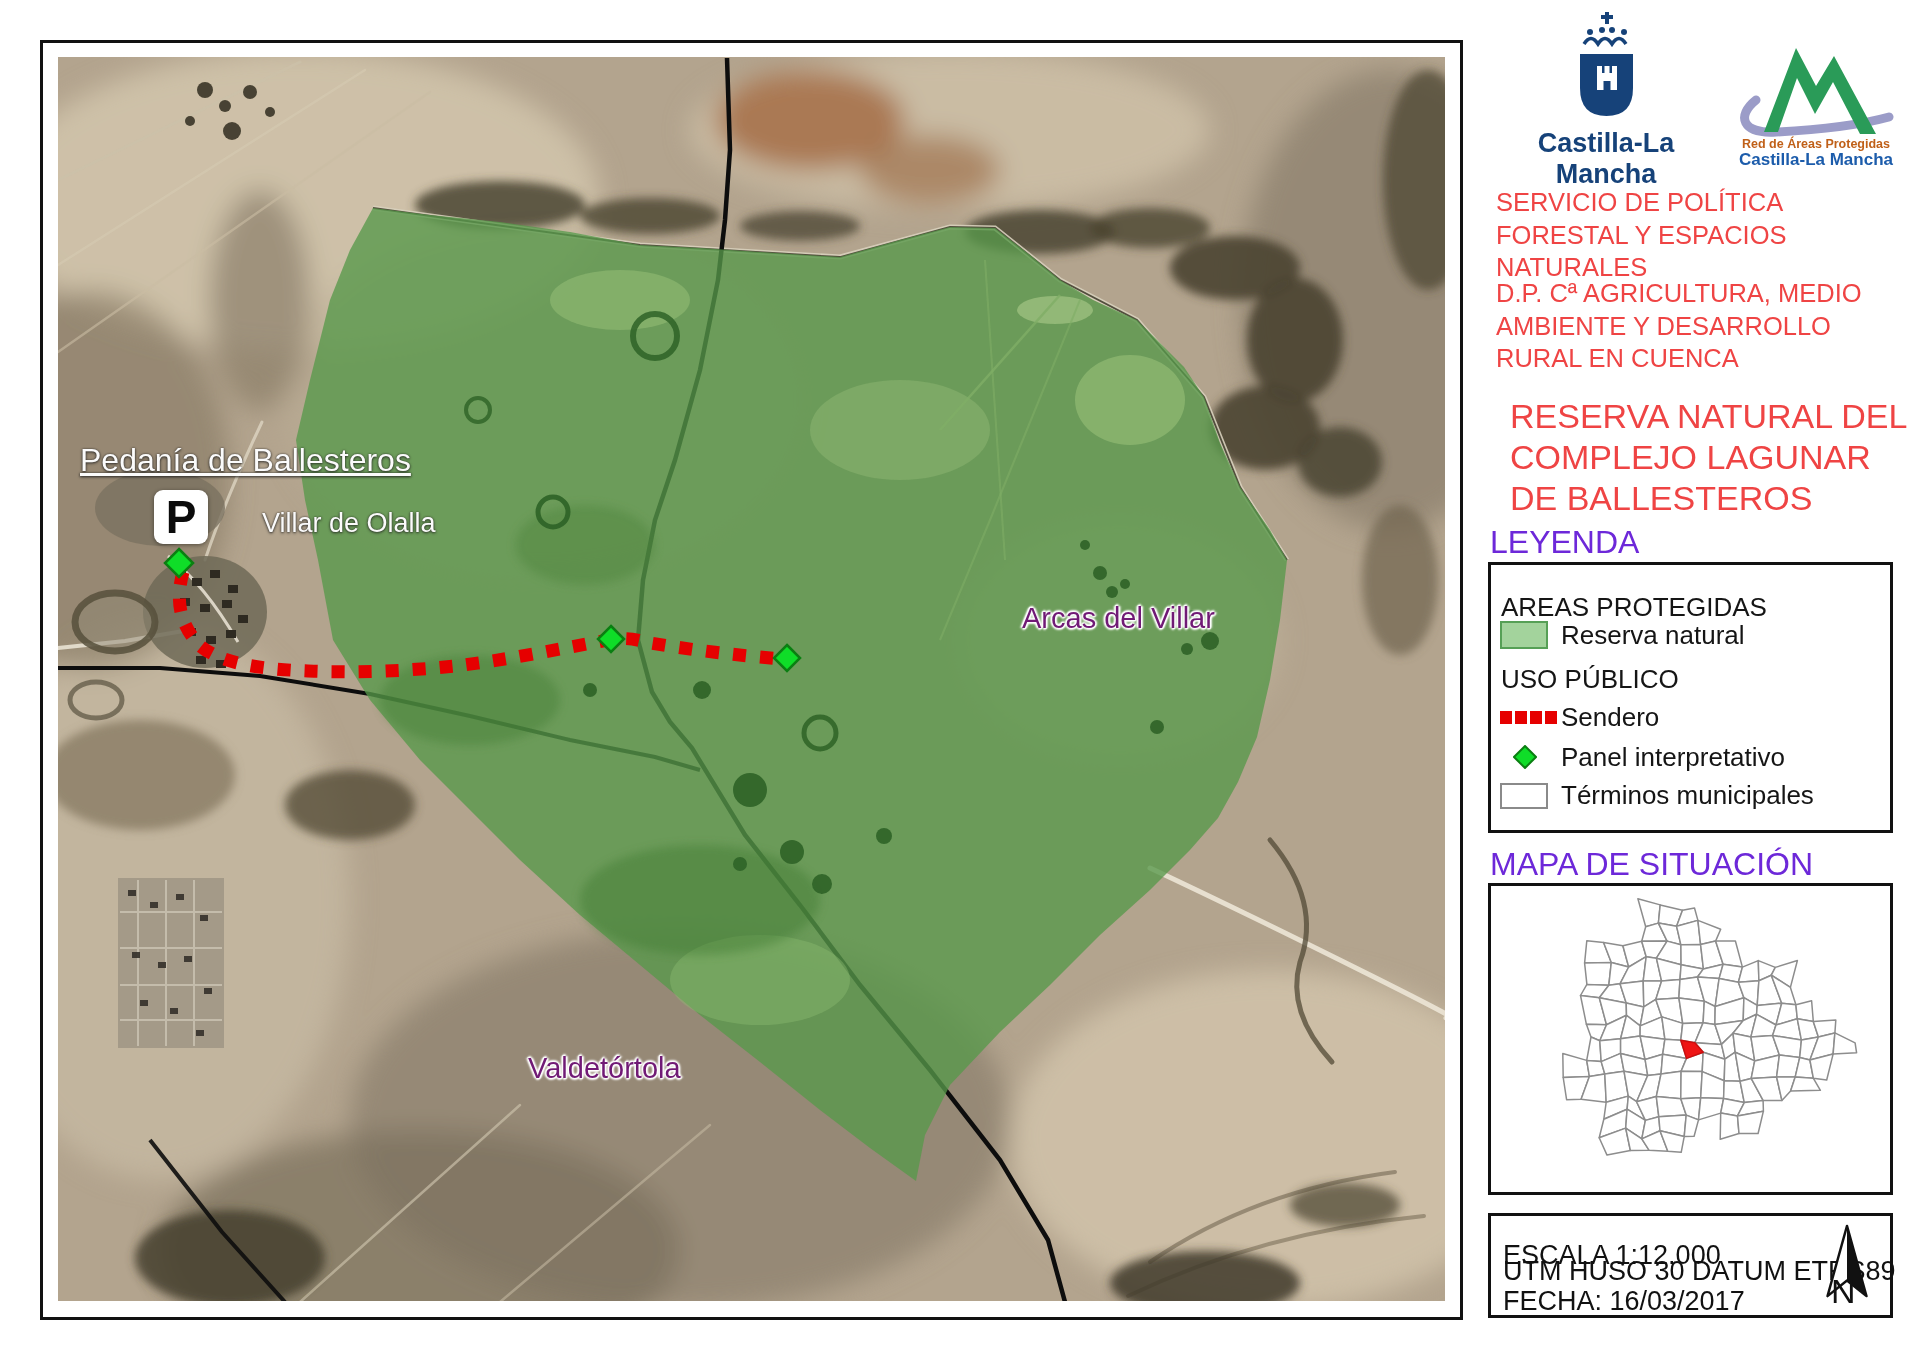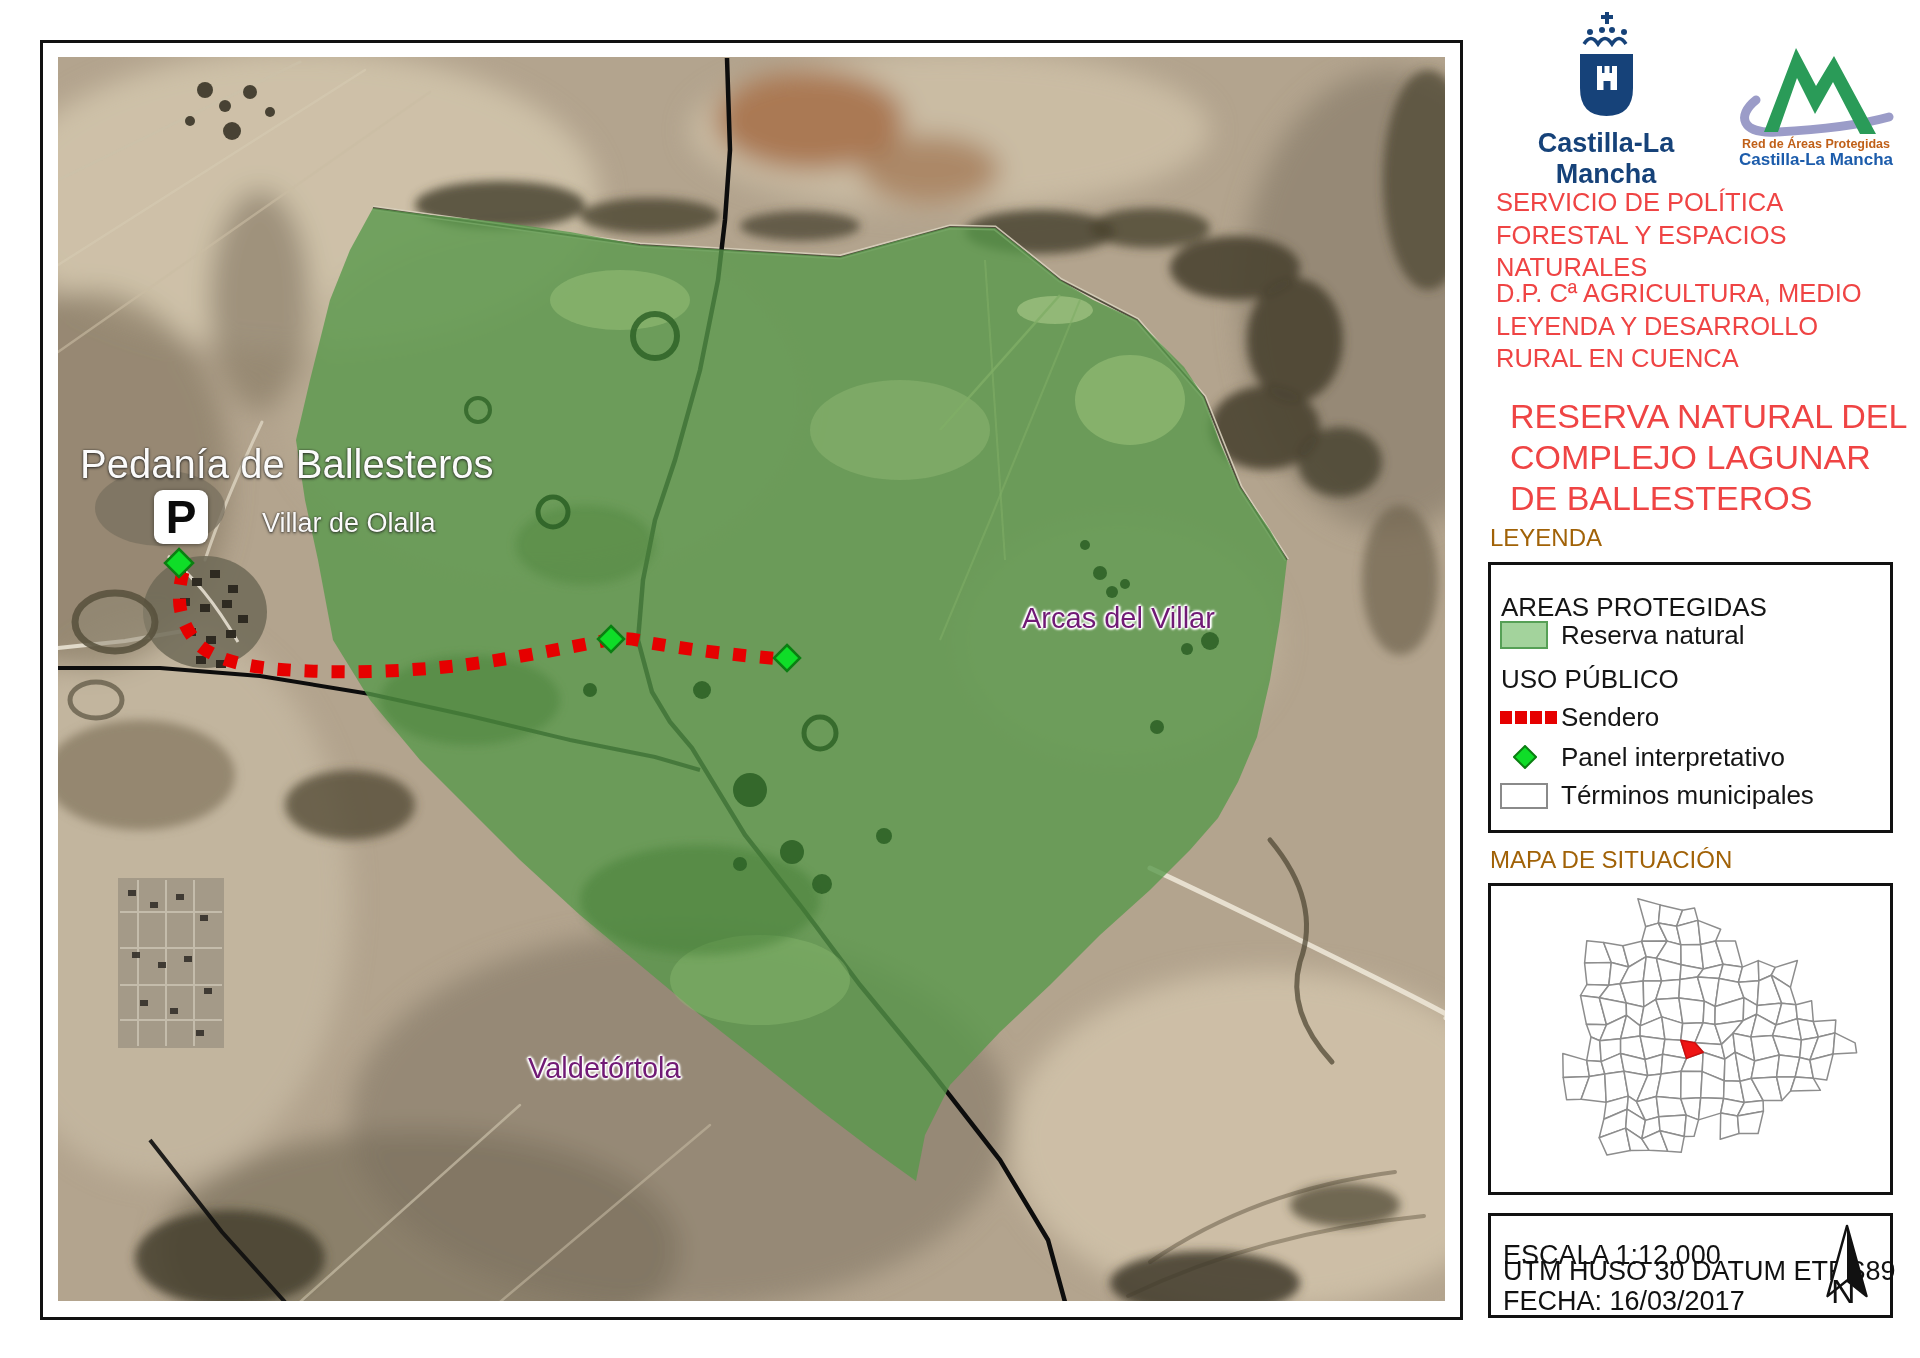--- a/index.html
+++ b/index.html
@@ -19,21 +19,21 @@
           font-size:46px;font-weight:bold;color:#0b0b0b;box-shadow:0 1px 4px rgba(0,0,0,.45);}
   
   .abs{position:absolute;}
   .crest{left:1576px;top:10px;width:61px;height:112px;}
   .clm-wordmark{left:1496px;top:128px;width:220px;text-align:center;font-size:27px;font-weight:bold;color:#164279;}
   .rap-logo{left:1734px;top:20px;width:165px;height:148px;}
   .txt-block{left:1496px;width:406px;font-size:25.5px;line-height:1.28;color:#ef4444;}
   .service{top:186px;}
   .dept{top:277px;width:414px;}
   .title{top:396px;font-size:34px;line-height:1.2;width:402px;margin-left:14px;}
-  .side-heading{left:1490px;font-size:24px;color:#a16207;white-space:nowrap;}
+  .side-heading{left:1490px;font-size:32px;color:#6d28d9;white-space:nowrap;}
   .leyenda-h{top:524px;}
   .situ-h{top:846px;}
   .side-box{left:1488px;width:405px;border:3px solid #111;background:#fff;box-sizing:border-box;}
   .legend-box{top:562px;height:271px;padding-left:44px;}
   .situ-box{top:883px;height:312px;}
   .info-box{top:1213px;height:105px;}
   .lg-item{position:absolute;font-size:26px;line-height:28px;white-space:nowrap;color:#151515;}
   .lg-swatch{position:absolute;left:9px;top:56px;width:48px;height:28px;background:#a3d39c;border:2px solid #56a056;box-sizing:border-box;}
   .lg-dashes{position:absolute;left:9px;top:146px;width:58px;height:13px;}
   .lg-dashes i{position:absolute;top:0;width:12px;height:13px;background:#e60000;}
@@ -223,21 +223,21 @@
 
         <path d="M183,572 C176,598 178,622 199,645 C220,663 256,669 308,671 C356,673 408,671 455,666 C500,661 560,649 608,640 C626,637 634,639 650,643 C692,650 742,656 784,659" fill="none" stroke="#e60000" stroke-width="13" stroke-dasharray="13 14"></path>
 
         <g fill="#0fdd28" stroke="#0b7f12" stroke-width="2.5">
           <polygon points="179,549 193,563 179,577 165,563"></polygon>
           <polygon points="611,626 624,639 611,652 598,639"></polygon>
           <polygon points="787,645 800,658 787,671 774,658"></polygon>
         </g>
       </svg>
 
-      <div class="maplabel lab-white" style="left:22px;top:387px;font-size:40px;">Pedanía de Ballesteros</div>
+      <div class="maplabel lab-white" style="left:22px;top:387px;font-size:32px;text-decoration:underline;">Pedanía de Ballesteros</div>
       <div class="maplabel lab-white" style="left:204px;top:453px;font-size:27px;">Villar de Olalla</div>
       <div class="maplabel lab-black" style="left:964px;top:547px;font-size:29px;">Arcas del Villar</div>
       <div class="maplabel lab-black" style="left:470px;top:997px;font-size:29px;">Valdetórtola</div>
 
       <div class="p-sign">P</div>
     </div>
   </div>
 
   <svg class="abs crest" viewBox="0 0 61 112" xmlns="http://www.w3.org/2000/svg">
     <g fill="#164279">
@@ -261,21 +261,21 @@
   <div class="abs clm-wordmark">Castilla-La Mancha</div>
 
   <svg class="abs rap-logo" viewBox="0 0 165 148" xmlns="http://www.w3.org/2000/svg">
     <path d="M22,80 C2,96 8,114 42,112 C84,110 122,106 155,97" stroke="#9b9cc8" stroke-width="9" fill="none" stroke-linecap="round"></path>
     <path d="M30,112 L62,28 L82,66 L100,36 L142,114 L126,114 L99,62 L81,94 L63,58 L44,112 Z" fill="#2a9b58"></path>
     <text x="82" y="128" text-anchor="middle" font-size="12.5" font-weight="bold" fill="#c06018" font-family="Liberation Sans, sans-serif">Red de Áreas Protegidas</text>
     <text x="82" y="145" text-anchor="middle" font-size="17" font-weight="bold" fill="#1c5cab" font-family="Liberation Sans, sans-serif">Castilla-La Mancha</text>
   </svg>
 
   <div class="abs txt-block service">SERVICIO DE POLÍTICA FORESTAL Y ESPACIOS NATURALES</div>
-  <div class="abs txt-block dept">D.P. Cª AGRICULTURA, MEDIO LEYENDA Y DESARROLLO RURAL EN CUENCA</div>
+  <div class="abs txt-block dept">D.P. Cª AGRICULTURA, MEDIO AMBIENTE Y DESARROLLO RURAL EN CUENCA</div>
   <div class="abs txt-block title">RESERVA NATURAL DEL COMPLEJO LAGUNAR DE BALLESTEROS</div>
 
   <div class="abs side-heading leyenda-h">LEYENDA</div>
 
   <div class="abs side-box legend-box">
     <div class="lg-item" style="left:10px;top:28px;">AREAS PROTEGIDAS</div>
     <div class="lg-swatch"></div>
     <div class="lg-item" style="left:70px;top:56px;">Reserva natural</div>
     <div class="lg-item" style="left:10px;top:100px;">USO PÚBLICO</div>
     <div class="lg-dashes">

